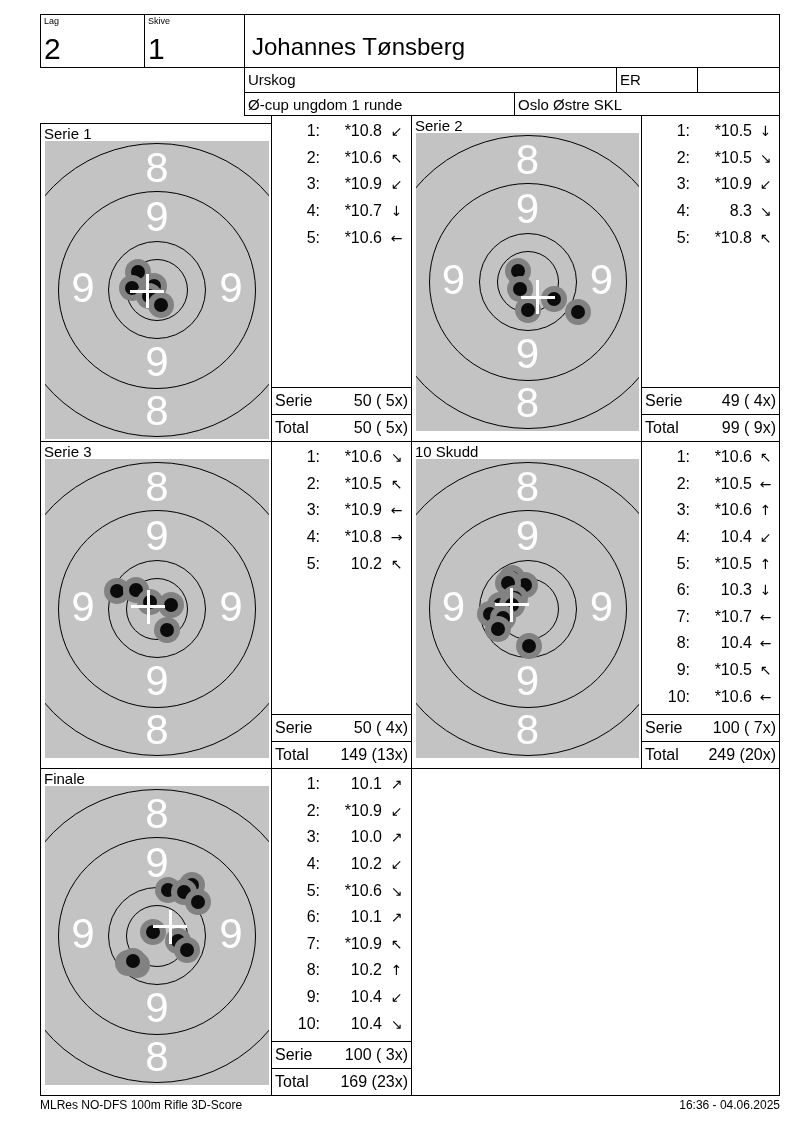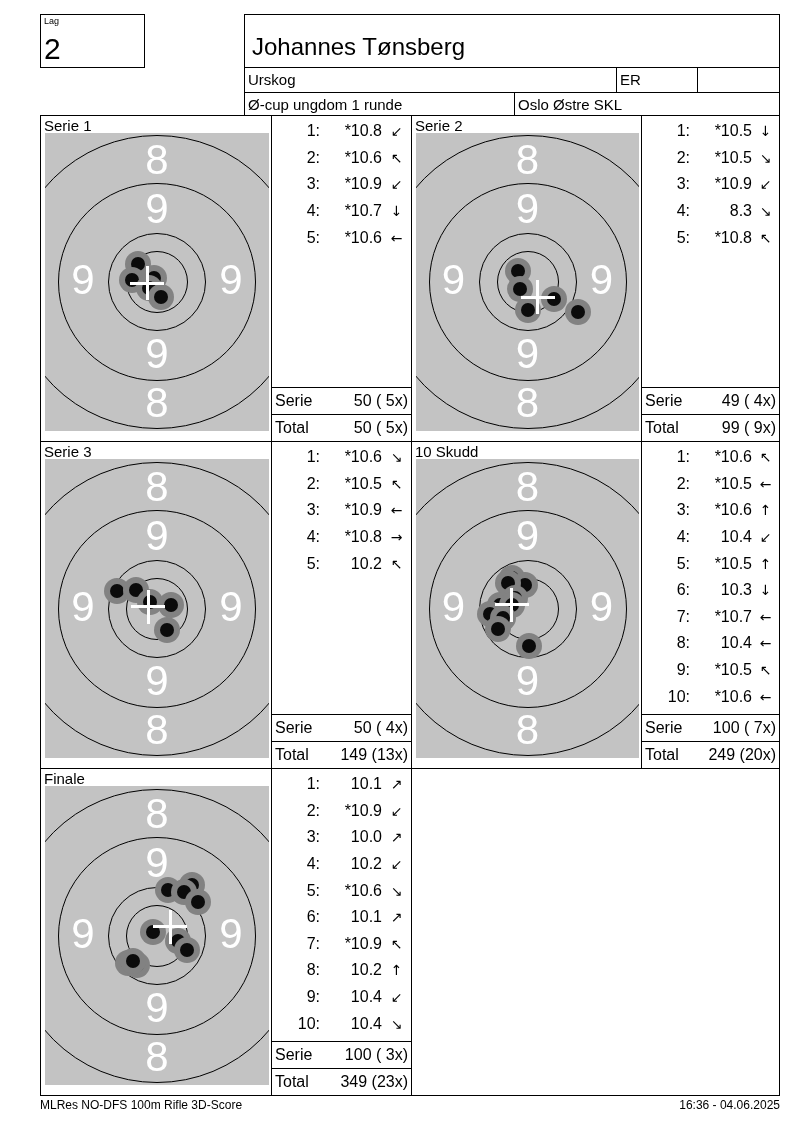--- a/index.html
+++ b/index.html
@@ -53,20 +53,24 @@
 </head>
 <body>
 
 <div class="page">
   <div class="sheet">
 
     <div class="cell c-lag">
       <span class="tiny-label">Lag</span>
       <span class="big-value">2</span>
     </div>
+    <div class="cell c-skive">
+      <span class="tiny-label">Skive</span>
+      <span class="big-value">1</span>
+    </div>
     <div class="cell c-name">
       <span class="name-text">Johannes Tønsberg</span>
     </div>
 
     <div class="cell c-venue">
       <span class="cell-text">Urskog</span>
     </div>
     <div class="cell c-class">
       <span class="cell-text">ER</span>
     </div>
@@ -75,21 +79,21 @@
     <div class="cell c-event">
       <span class="cell-text">Ø-cup ungdom 1 runde</span>
     </div>
     <div class="cell c-club">
       <span class="cell-text">Oslo Østre SKL</span>
     </div>
 
     <div class="board">
       <div class="cell c-empty"></div>
 
-  <div class="cell target-cell" style="left: 0px; top: 0px; width: 232px; height: 327px;">
+  <div class="cell target-cell" style="left: 0px; top: 8px; width: 232px; height: 327px;">
     <div class="target-title">Serie 1</div>
     <div class="target-area" style="background: rgb(195, 195, 195);">
             <div class="ring" style="border-color: rgb(0, 0, 0); left: 81px; top: 118px; width: 62px; height: 62px;"></div>
             <div class="ring" style="border-color: rgb(0, 0, 0); left: 63px; top: 100px; width: 98px; height: 98px;"></div>
             <div class="ring" style="border-color: rgb(0, 0, 0); left: 13px; top: 50px; width: 198px; height: 198px;"></div>
             <div class="ring" style="border-color: rgb(0, 0, 0); left: -35px; top: 2px; width: 294px; height: 294px;"></div>
             <div class="ring" style="border-color: rgb(0, 0, 0); left: -83px; top: -46px; width: 390px; height: 390px;"></div>
             <span class="ring-num" style="left: 112px; top: 27px;">8</span>
             <span class="ring-num" style="left: 112px; top: 76px;">9</span>
             <span class="ring-num" style="left: 38px; top: 147px;">9</span>
@@ -506,21 +510,21 @@
               <span class="sv">10.4</span>
               <span class="sa">↘</span>
             </div>
           </div>
     <div class="sum-row">
       <span class="lbl">Serie</span>
       <span class="val">100 ( 3x)</span>
     </div>
     <div class="sum-row">
       <span class="lbl">Total</span>
-      <span class="val">349 (23x)</span>
+      <span class="val">169 (23x)</span>
     </div>
   </div>
 </div>
   </div>
 
   <div class="footer">
     <span class="f-center">MLRes NO-DFS 100m Rifle 3D-Score</span>
     <span class="f-right">16:36 - 04.06.2025</span>
   </div>
 </div>

